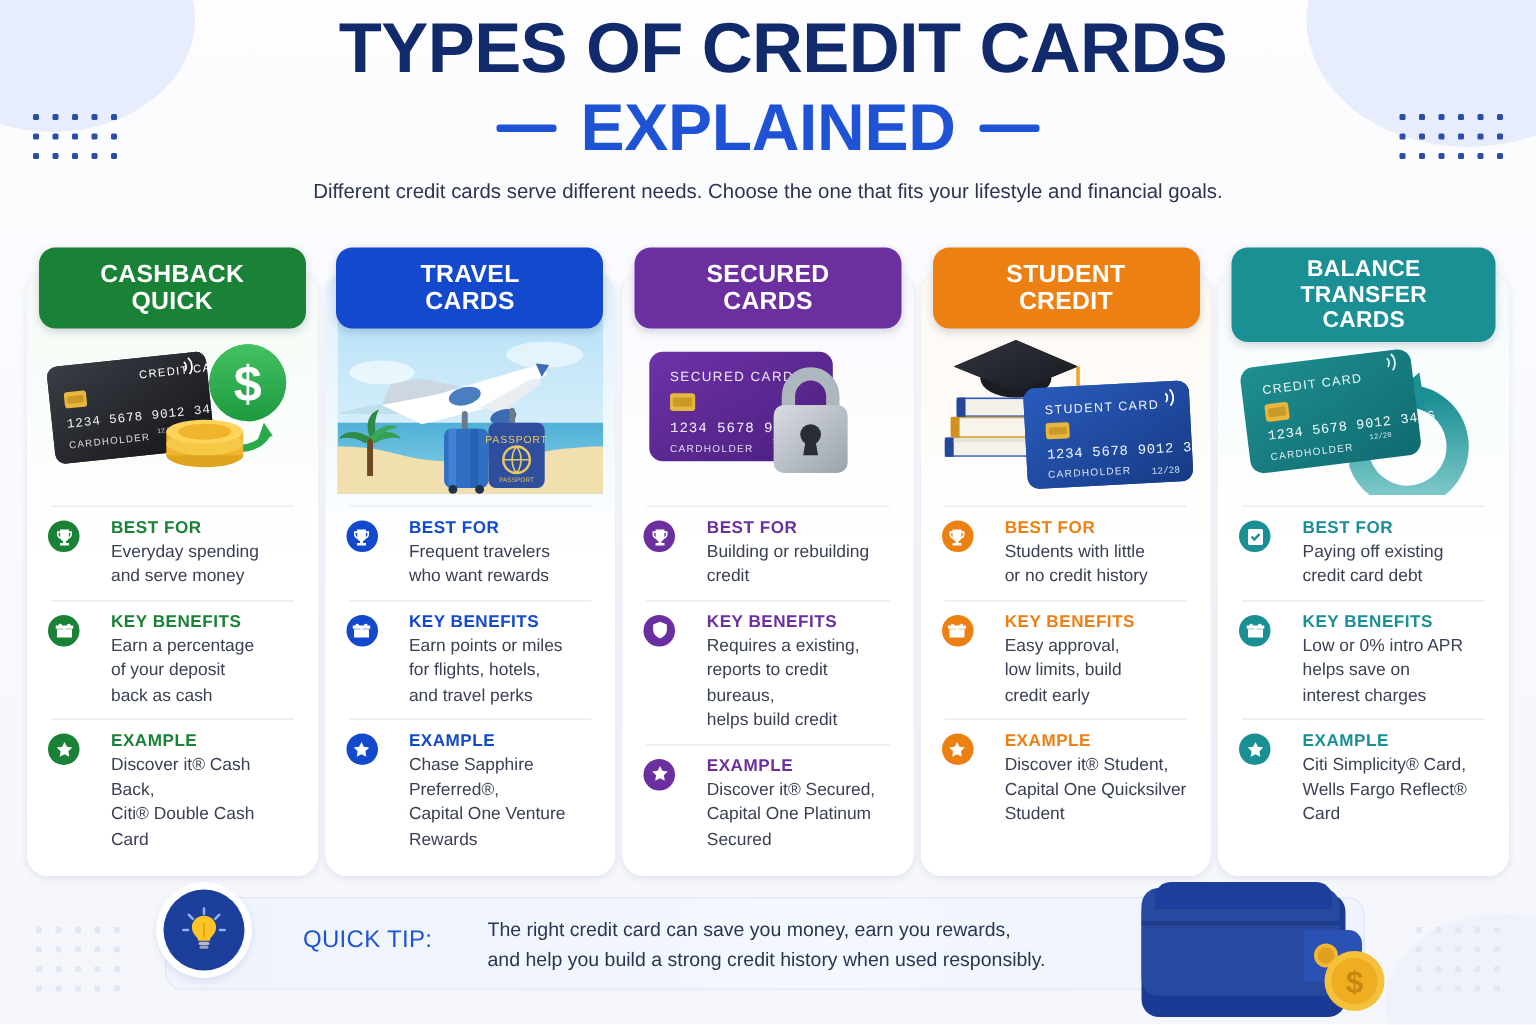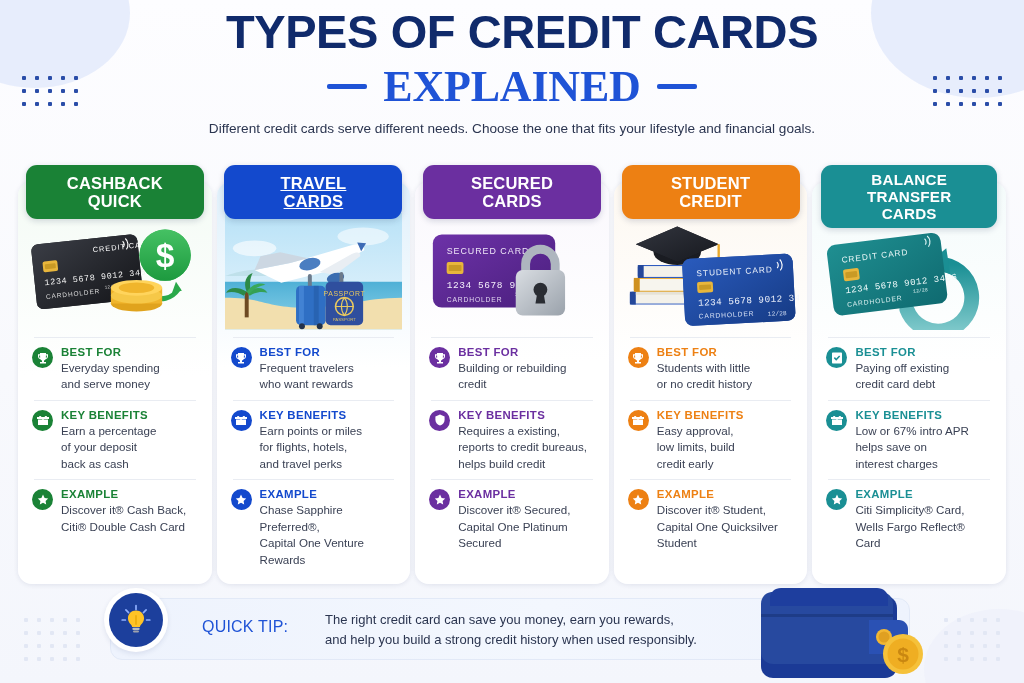--- a/index.html
+++ b/index.html
@@ -30,21 +30,21 @@
   #dots-right { right: 22px; top: 76px;  grid-template-columns: repeat(6, 4px); }
   #dots-bl    { left: 24px;  bottom: 22px; grid-template-columns: repeat(5, 4px); }
   #dots-br    { right: 24px; bottom: 22px; grid-template-columns: repeat(5, 4px); }
 
   
   #header { position: absolute; top: 8px; left: 0; width: 1024px; text-align: center; }
   #title {
     font-size: 47px; font-weight: 800; letter-spacing: -.4px;
     color: #102a6b; line-height: 1.04; text-transform: uppercase; padding-left: 20px;
   }
-  .sub-line { display: flex; align-items: center; justify-content: center; gap: 16px; margin-top: 4px; font-family: Liberation Serif, serif;}
+  .sub-line { display: flex; align-items: center; justify-content: center; gap: 16px; margin-top: 4px;}
   .dash { width: 40px; height: 5px; background: #1f53d6; border-radius: 2px; }
   #subtitle-word { font-size: 44px; font-weight: 800; color: #1f53d6; letter-spacing: -.2px; }
   #tagline { margin-top: 9px; font-size: 13.6px; color: #2b3550; font-weight: 500; }
 
   
   #columns { position: absolute; top: 165px; left: 18px; width: 988px; display: flex; gap: 5px; }
   .col { position: relative; flex: 1 1 0; }
   .panel {
     margin-top: 17px;
     background: #ffffff;
@@ -72,21 +72,21 @@
   }
   .badge.wide { width: 176px; font-size: 15.2px; }
 
   
   .art { position: relative; height: 118px; margin: 2px -4px 6px -4px; }
 
   .art svg { position:absolute; inset:0; width:100%; height:100%; }
 
   .divider { height: 1px; background: #e9ecf2; margin: 7px 4px 8px 4px; }
 
-  .row { display: flex; gap: 8px; padding: 0 2px; }
+  .row { display: flex; gap: 21px; padding: 0 2px; }
   .ico {
     flex: 0 0 auto; width: 21px; height: 21px; border-radius: 50%;
     display: flex; align-items: center; justify-content: center;
     margin-top: 1px;
   }
   .ico svg { width: 12px; height: 12px; fill: #fff; }
   .row-body { flex: 1 1 auto; }
   .row-label { font-size: 11.4px; font-weight: 800; letter-spacing: .35px; text-transform: uppercase; }
   .row-text { font-size: 11.6px; line-height: 1.42; color: #3a4154; margin-top: 2px; white-space: pre-line; }
 
@@ -384,21 +384,21 @@
                 <path d="M6 .6l1.6 3.3 3.6.5-2.6 2.5.6 3.6L6 8.8 2.8 10.5l.6-3.6L.8 4.4l3.6-.5z"></path>
               </svg>
             </div>
             <div class="row-body">
               <div class="row-label" style="color: rgb(19, 73, 205);">EXAMPLE</div>
               <div class="row-text">Chase Sapphire Preferred®,
 Capital One Venture Rewards</div>
             </div>
           </div>
         </div>
-        <div class="badge" style="background: rgb(19, 73, 205); white-space: pre-line; text-decoration: underline;">TRAVEL
+        <div class="badge" style="background: rgb(19, 73, 205); white-space: pre-line;">TRAVEL
 CARDS</div>
       </div>
       <div class="col">
         <div class="panel tint-purple">
           <div class="art">
             <svg viewBox="0 0 180 118" aria-hidden="true">
     <defs>
                 <linearGradient id="gp" x1="0" y1="0" x2="1" y2="1">
       <stop offset="0" stop-color="#6d32a8"></stop>
                   <stop offset="1" stop-color="#4a1f7d"></stop>
@@ -600,21 +600,21 @@
           </div>
           <div class="divider"></div>
           <div class="row">
             <div class="ico" style="background: rgb(26, 143, 148);">
               <svg viewBox="0 0 12 12">
                 <path d="M1 5.5h10V11H1V5.5zM0.4 3h4.2c-.3-.5-.9-1.1-1.6-1.1-.6 0-1 .4-1 .8 0 .1 0 .2.1.3H.4V3zm11.2 0H9.9c0-.1.1-.2.1-.3 0-.4-.4-.8-1-.8-.7 0-1.3.6-1.6 1.1h4.2V3zM0 3h12v2.1H0V3zm5.3 0h1.4v8H5.3V3z"></path>
               </svg>
             </div>
             <div class="row-body">
               <div class="row-label" style="color: rgb(26, 143, 148);">KEY BENEFITS</div>
-              <div class="row-text">Low or 67% intro APR
+              <div class="row-text">Low or 0% intro APR
 helps save on
 interest charges</div>
             </div>
           </div>
           <div class="divider"></div>
           <div class="row">
             <div class="ico" style="background: rgb(26, 143, 148);">
               <svg viewBox="0 0 12 12">
                 <path d="M6 .6l1.6 3.3 3.6.5-2.6 2.5.6 3.6L6 8.8 2.8 10.5l.6-3.6L.8 4.4l3.6-.5z"></path>
               </svg>

